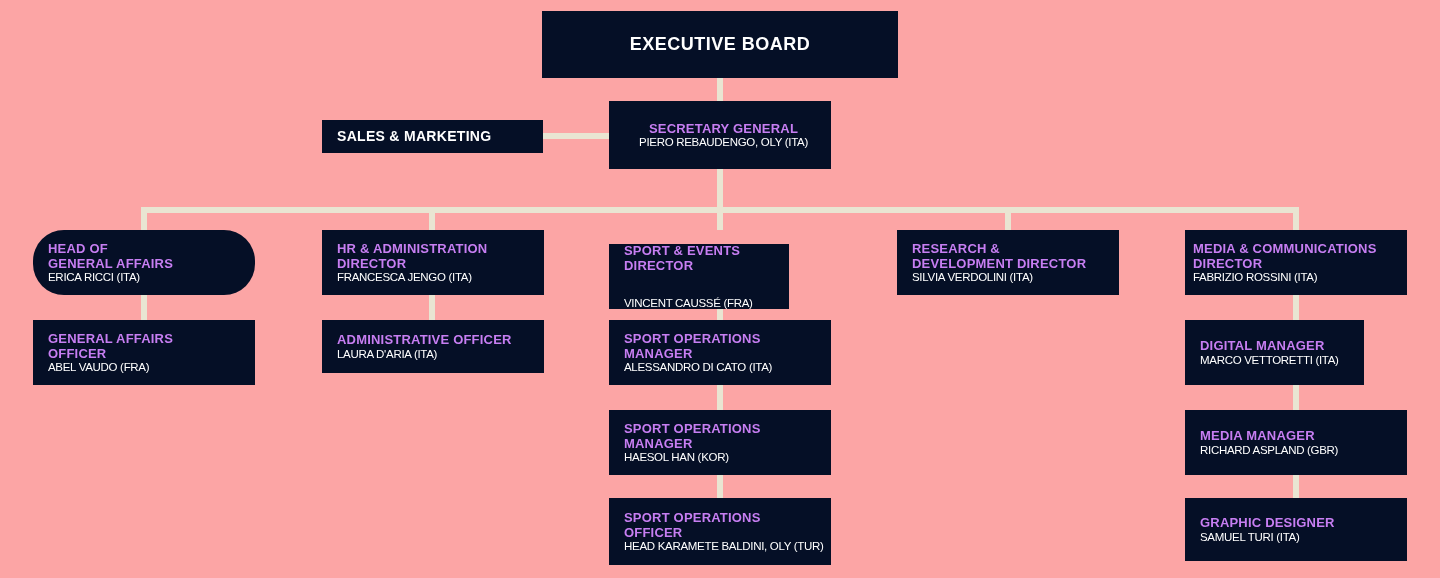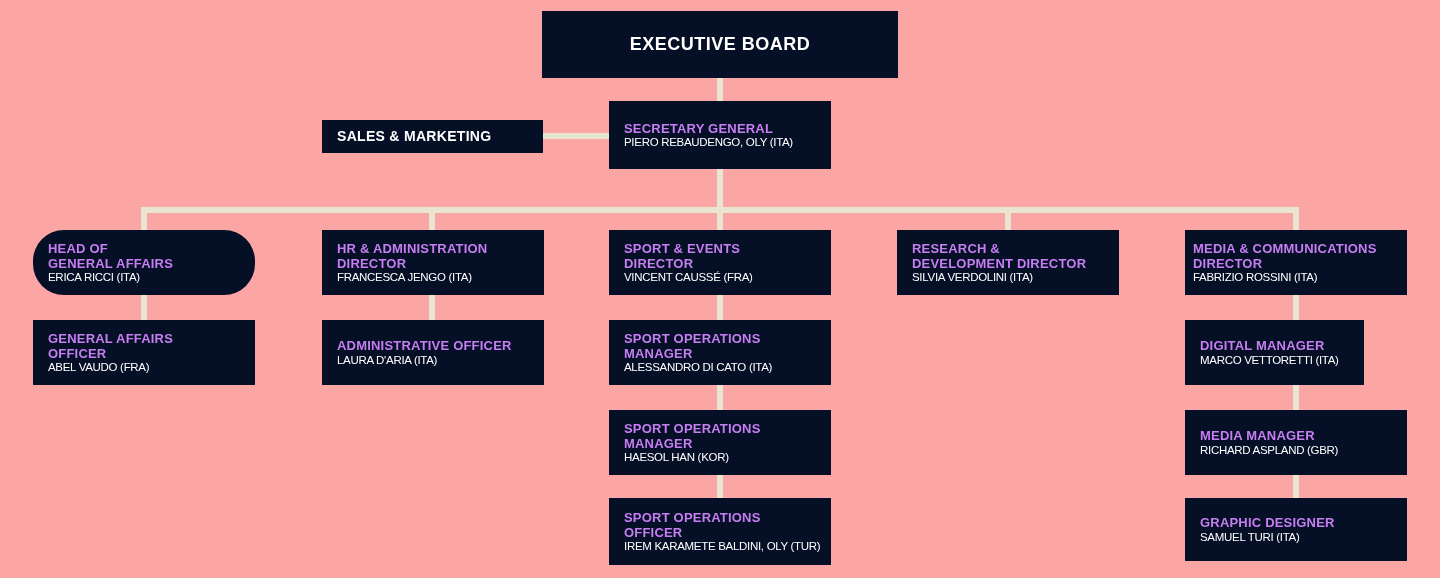--- a/index.html
+++ b/index.html
@@ -80,38 +80,38 @@
   <div class="connector" style="left:1293px; top:475px; width:6px; height:23px;"></div>
 
   <div class="node node--eb" style="left:542px; top:11px; width:356px; height:67px;">
     <div class="node-title">EXECUTIVE BOARD</div>
   </div>
 
   <div class="node node--banner" style="left:322px; top:120px; width:221px; height:33px;">
     <div class="node-title">SALES &amp; MARKETING</div>
   </div>
 
-  <div class="node" style="left:609px; top:101px; width:222px; height:68px;">
+  <div class="node" style="left:609px; top:101px; width:222px; height:68px;align-items:center;">
     <div class="node-title">SECRETARY GENERAL</div>
     <div class="node-name">PIERO REBAUDENGO, OLY (ITA)</div>
   </div>
 
   <div class="node" style="left:33px; top:230px; width:222px; height:65px;border-radius:31px;">
     <div class="node-title">HEAD OF
 GENERAL AFFAIRS</div>
     <div class="node-name">ERICA RICCI (ITA)</div>
   </div>
 
   <div class="node" style="left:322px; top:230px; width:222px; height:65px;">
     <div class="node-title">HR &amp; ADMINISTRATION
 DIRECTOR</div>
     <div class="node-name">FRANCESCA JENGO (ITA)</div>
   </div>
 
-  <div class="node" style="left:609px; top:230px; width:222px; height:65px;">
+  <div class="node" style="left:609px; top:244px; width:180px; height:65px;justify-content:space-between;">
     <div class="node-title">SPORT &amp; EVENTS
 DIRECTOR</div>
     <div class="node-name">VINCENT CAUSSÉ (FRA)</div>
   </div>
 
   <div class="node" style="left:897px; top:230px; width:222px; height:65px;">
     <div class="node-title">RESEARCH &amp;
 DEVELOPMENT DIRECTOR</div>
     <div class="node-name">SILVIA VERDOLINI (ITA)</div>
   </div>
@@ -121,21 +121,21 @@
 DIRECTOR</div>
     <div class="node-name">FABRIZIO ROSSINI (ITA)</div>
   </div>
 
   <div class="node" style="left:33px; top:320px; width:222px; height:65px;">
     <div class="node-title">GENERAL AFFAIRS
 OFFICER</div>
     <div class="node-name">ABEL VAUDO (FRA)</div>
   </div>
 
-  <div class="node" style="left:322px; top:320px; width:222px; height:65px;">
+  <div class="node" style="left:322px; top:320px; width:222px; height:53px;">
     <div class="node-title">ADMINISTRATIVE OFFICER</div>
     <div class="node-name">LAURA D'ARIA (ITA)</div>
   </div>
 
   <div class="node" style="left:609px; top:320px; width:222px; height:65px;">
     <div class="node-title">SPORT OPERATIONS
 MANAGER</div>
     <div class="node-name">ALESSANDRO DI CATO (ITA)</div>
   </div>
 
@@ -151,21 +151,21 @@
   </div>
 
   <div class="node" style="left:1185px; top:410px; width:222px; height:65px;">
     <div class="node-title">MEDIA MANAGER</div>
     <div class="node-name">RICHARD ASPLAND (GBR)</div>
   </div>
 
   <div class="node" style="left:609px; top:498px; width:222px; height:67px;">
     <div class="node-title">SPORT OPERATIONS
 OFFICER</div>
-    <div class="node-name">IREM KARAMETE BALDINI, OLY (TUR)</div>
+    <div class="node-name">HEAD KARAMETE BALDINI, OLY (TUR)</div>
   </div>
 
   <div class="node" style="left:1185px; top:498px; width:222px; height:63px;">
     <div class="node-title">GRAPHIC DESIGNER</div>
     <div class="node-name">SAMUEL TURI (ITA)</div>
   </div>
 
 </div>
 
 </body></html>

